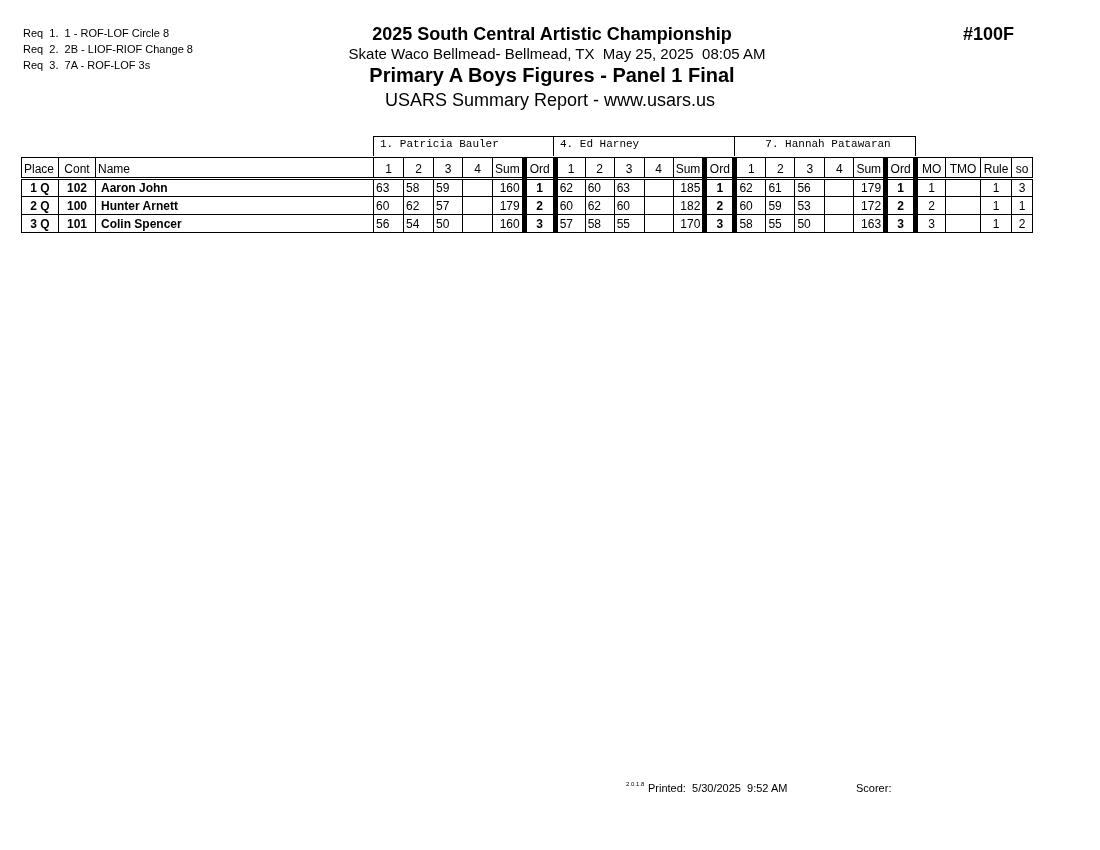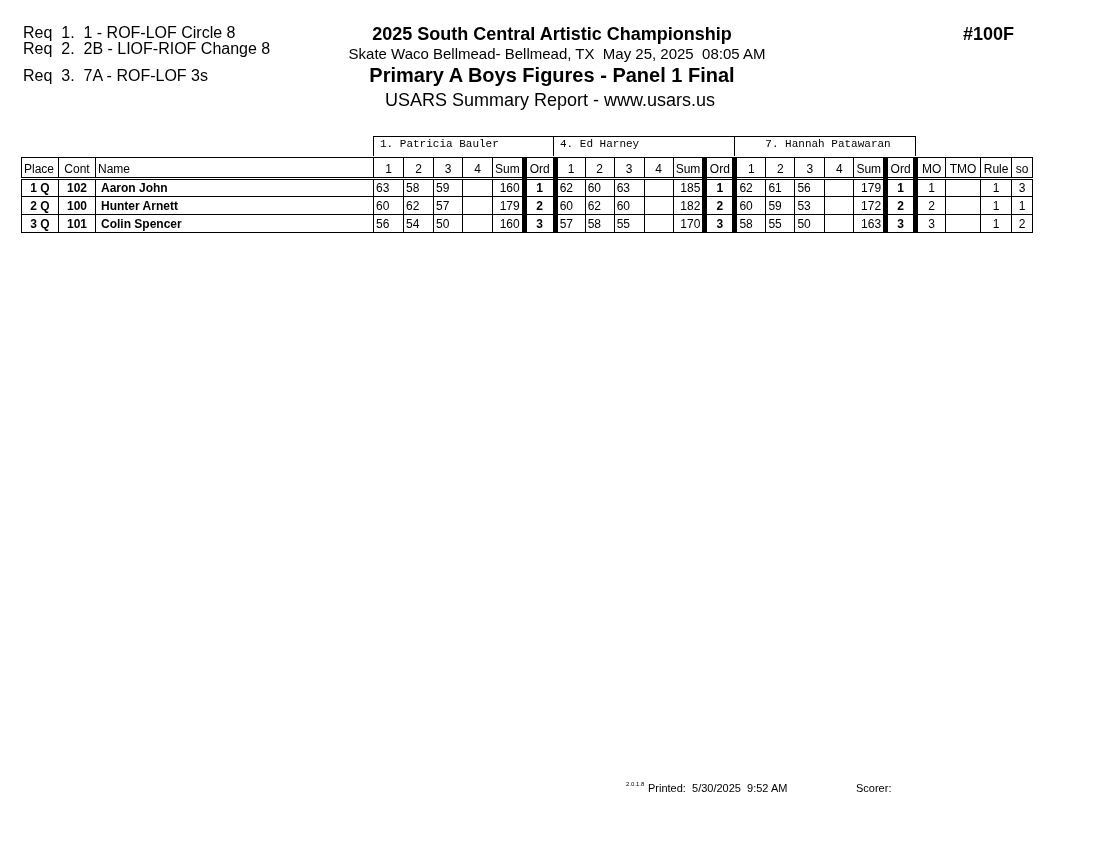--- a/index.html
+++ b/index.html
@@ -1,19 +1,19 @@
 <!DOCTYPE html>
 <html><head>
   <meta charset="utf-8">
   <style>
     html, body { margin: 0; padding: 0; background: #ffffff; }
     body { width: 1100px; height: 850px; position: relative; overflow: hidden;
            font-family: "Liberation Sans", sans-serif; color: #000; }
     .abs { position: absolute; }
-    .req { left: 23px; font-size: 16px; line-height: 16px; white-space: pre; }
+    .req { left: 23px; font-size: 11px; line-height: 16px; white-space: pre; }
     .center { left: 0; width: 1100px; text-align: center; white-space: pre; }
     .title1 { top: 24px; font-size: 18px; font-weight: bold; left: 0; width: 1104px; }
     .title2 { top: 45px; font-size: 15px; left: 14px; width: 1086px; }
     .title3 { top: 64px; font-size: 20px; font-weight: bold; left: 0; width: 1104px; }
     .title4 { top: 90px; font-size: 18px; left: 0; width: 1100px; }
     .event-id { left: 963px; top: 24px; font-size: 18px; font-weight: bold; }
 
     .judge-box { top: 136px; height: 20px; border: 1px solid #000; border-bottom: none;
                  font-size: 11px; line-height: 14px; padding-left: 6px; box-sizing: border-box; font-family: Liberation Mono, monospace; }
 
@@ -31,21 +31,21 @@
     .name { font-weight: bold; padding-left: 5px !important; }
 
     .footer { top: 782px; font-size: 11px; white-space: pre; }
     .tiny { left: 626px; top: 781px; font-size: 6px; }
   </style>
 </head>
 <body>
 
 <div class="abs req" style="top:25px">Req  1.  1 - ROF-LOF Circle 8</div>
 <div class="abs req" style="top:41px">Req  2.  2B - LIOF-RIOF Change 8</div>
-<div class="abs req" style="top:68px">Req  3.  7A - ROF-LOF 3s</div>
+<div class="abs req" style="top:57px">Req  3.  7A - ROF-LOF 3s</div>
 
 <div class="abs center title1">2025 South Central Artistic Championship</div>
 <div class="abs center title2">Skate Waco Bellmead- Bellmead, TX  May 25, 2025  08:05 AM</div>
 <div class="abs center title3">Primary A Boys Figures - Panel 1 Final</div>
 <div class="abs center title4">USARS Summary Report - www.usars.us</div>
 <div class="abs event-id">#100F</div>
 
 <div class="abs judge-box" style="left:373px; width:181px;">1.  Patricia Bauler</div>
 <div class="abs judge-box" style="left:553px; width:182px;">4.  Ed Harney</div>
 <div class="abs judge-box" style="left:734px; width:182px;text-align:center;">7.  Hannah Patawaran</div>

